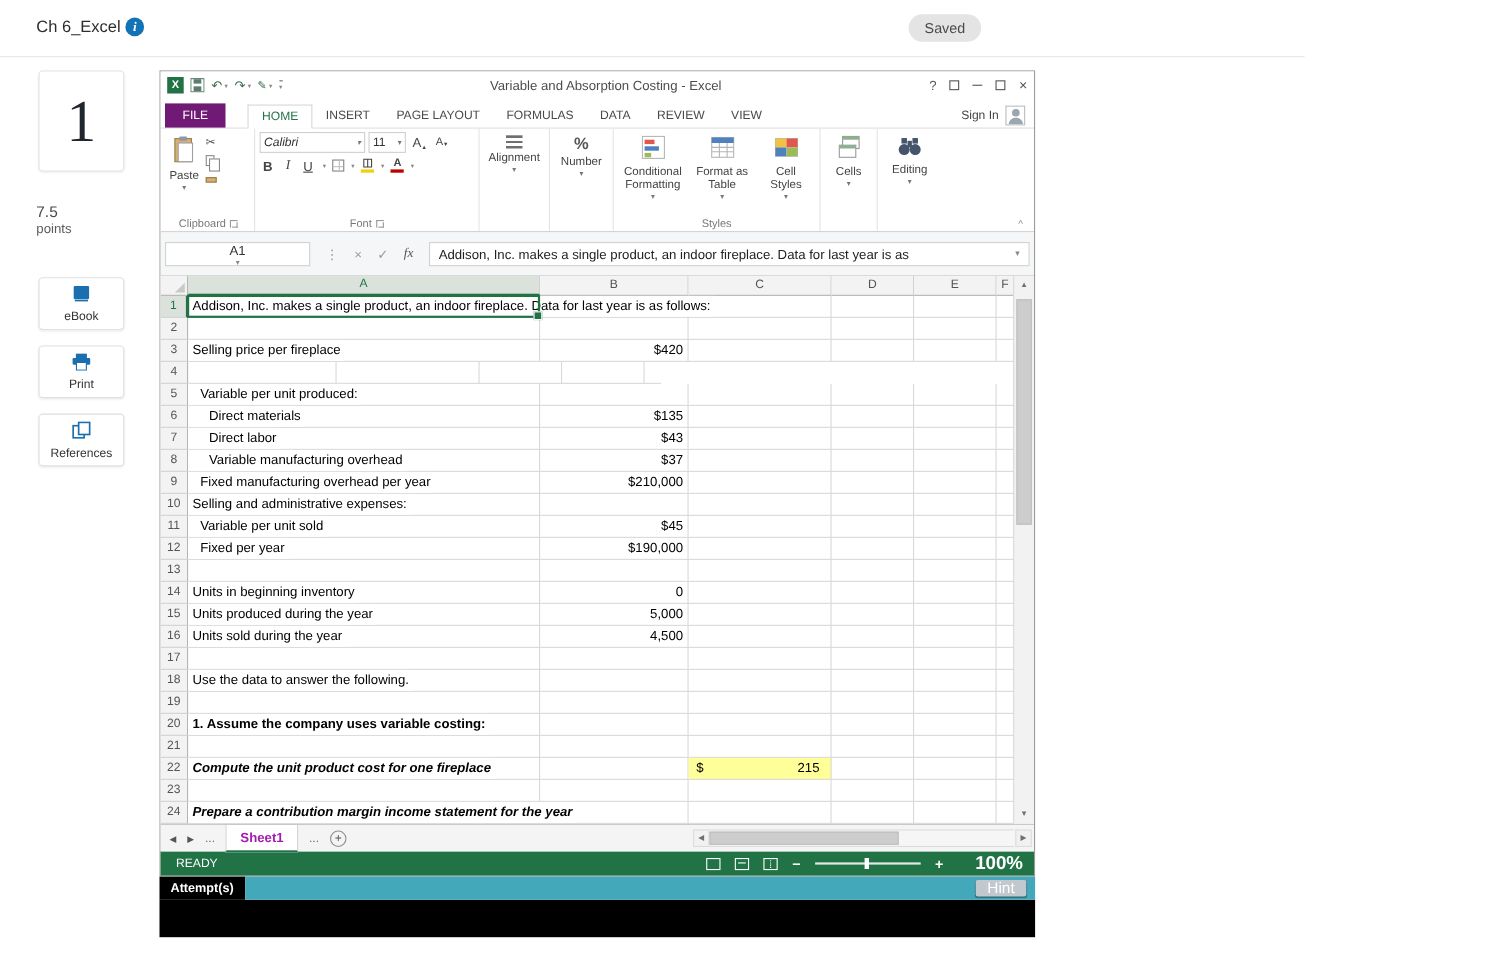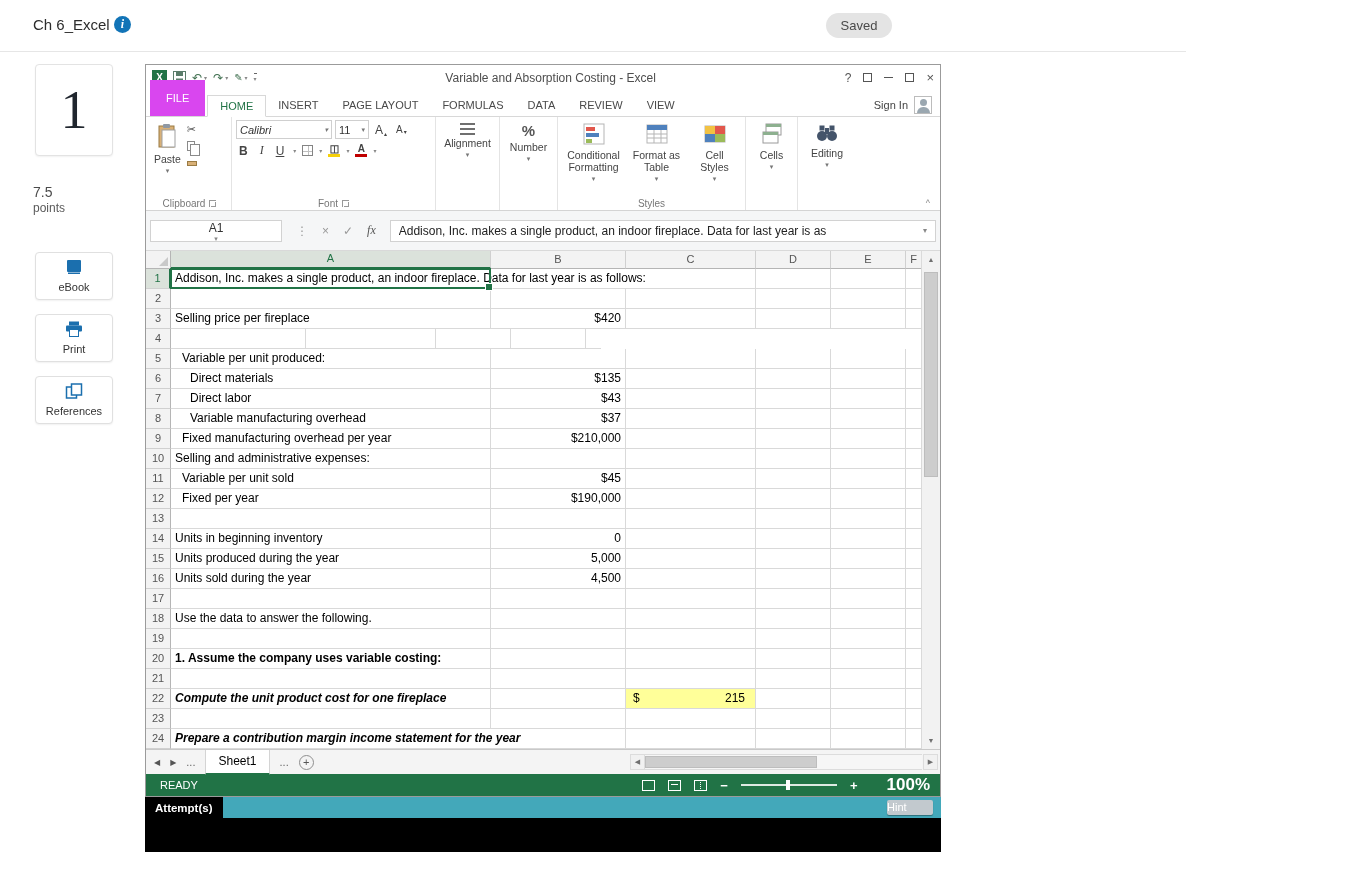--- a/index.html
+++ b/index.html
@@ -35,21 +35,21 @@
   .winctl { display:flex; align-items:center; gap:12px; color:#555; }
   .winctl .help { font-size:12px; }
   .box-ic { width:9px; height:9px; border:1px solid #555; display:inline-block; }
   .restore-ic { position:relative; width:9px; height:9px; border:1px solid #555; display:inline-block; background:#fff; }
   .restore-ic::before { content:''; position:absolute; left:2px; top:-3px; width:8px; height:8px; border:1px solid #555; z-index:-1; }
   .min-ic { width:9px; border-top:1px solid #555; display:inline-block; }
   .close-ic { font-size:13px; line-height:1; }
 
   
   .tabrow { height:27px; display:flex; align-items:flex-end; background:#fff; border-bottom:1px solid #d8d8d8; padding-left:4px; position:relative; }
-  .tab-file { height:36px; padding:0 16px; background:#d946ef; color:#fff; font-size:11px; display:flex; align-items:center; margin-right:2px; }
+  .tab-file { height:22px; padding:0 16px; background:#701a75; color:#fff; font-size:11px; display:flex; align-items:center; margin-right:20px; }
   .rtab { height:22px; padding:0 12px; font-size:11px; color:#494949; display:flex; align-items:center; }
   .rtab.active { background:#fff; border:1px solid #d8d8d8; border-bottom:1px solid #fff; margin-bottom:-1px; color:#217346; }
   .signin-wrap { position:absolute; right:8px; top:6px; display:flex; align-items:center; gap:6px; font-size:11px; color:#444; }
   .avatar { width:18px; height:18px; border:1px solid #bcbcbc; background:#fff; position:relative; overflow:hidden; }
   .avatar::before { content:''; position:absolute; top:2px; left:5px; width:7px; height:7px; border-radius:50%; background:#9aa7b0; }
   .avatar::after { content:''; position:absolute; bottom:0; left:2px; width:13px; height:6px; border-radius:6px 6px 0 0; background:#9aa7b0; }
 
   
   .ribbon { height:94px; background:#fff; border-bottom:1px solid #d4d4d4; display:flex; position:relative; padding-left:2px; }
   .rgroup { position:relative; border-right:1px solid #e4e4e4; padding:3px 4px 14px 4px; display:flex; flex-direction:column; }
@@ -112,21 +112,21 @@
   .cell-sel::before { content:''; position:absolute; right:-3px; bottom:-3px; width:6px; height:6px; background:#217346; border:1px solid #fff; z-index:7; }
   .c-highlight { background:#ffff99; display:flex; justify-content:space-between; align-items:center; padding:0 10px 0 7px; }
   .vscroll { position:absolute; right:0; top:0; bottom:0; width:19px; background:#f2f2f2; border-left:1px solid #dadada; }
   .vs-btn { height:17px; display:flex; align-items:center; justify-content:center; font-size:7px; color:#707070; cursor:pointer; }
   .vs-btn.down { position:absolute; bottom:0; left:0; right:0; }
   .vs-thumb { position:absolute; left:2px; right:2px; top:21px; height:205px; background:#cdcdcd; border:1px solid #bdbdbd; cursor:grab; }
 
   
   .sheetbar { height:25px; background:#f4f4f4; border-top:1px solid #c9c9c9; display:flex; align-items:center; padding-left:8px; gap:10px; position:relative; font-size:11px; color:#666; }
   .nav-ar { font-size:8px; color:#555; cursor:pointer; }
-  .sheet-tab { height:25px; padding:0 12px; background:#fff; color:#000000; font-weight:normal; font-size:12px; display:flex; align-items:center; border-left:1px solid #d4d4d4; border-right:1px solid #d4d4d4; border-bottom:2px solid #217346; cursor:pointer; }
+  .sheet-tab { height:25px; padding:0 12px; background:#fff; color:#a21caf; font-weight:bold; font-size:12px; display:flex; align-items:center; border-left:1px solid #d4d4d4; border-right:1px solid #d4d4d4; border-bottom:2px solid #217346; cursor:pointer; }
   .add-sheet { width:15px; height:15px; border:1px solid #8f8f8f; border-radius:50%; color:#555; font-size:11px; line-height:13px; text-align:center; cursor:pointer; }
   .hscroll { position:absolute; right:18px; top:4px; width:292px; height:16px; display:flex; align-items:stretch; }
   .hs-btn { width:15px; background:#f1f1f1; border:1px solid #dcdcdc; font-size:7px; color:#707070; display:flex; align-items:center; justify-content:center; cursor:pointer; }
   .hs-track { flex:1; background:#f6f6f6; border-top:1px solid #dcdcdc; border-bottom:1px solid #dcdcdc; position:relative; }
   .hs-thumb { position:absolute; left:0; top:1px; bottom:1px; width:62%; background:#cdcdcd; border:1px solid #bdbdbd; cursor:grab; }
   .hs-end { position:absolute; right:-18px; top:4px; width:15px; height:16px; background:#f1f1f1; border:1px solid #dcdcdc; font-size:7px; color:#707070; display:flex; align-items:center; justify-content:center; cursor:pointer; }
 
   
   .statusbar { height:22px; background:#217346; color:#fff; display:flex; align-items:center; padding:0 10px 0 14px; font-size:11px; }
   .sb-right { margin-left:auto; display:flex; align-items:center; gap:13px; }
@@ -136,21 +136,21 @@
   .zoom-minus,.zoom-plus { font-size:13px; font-weight:bold; cursor:pointer; }
   .zoom-track { width:96px; height:2px; background:rgba(255,255,255,.85); position:relative; cursor:pointer; }
   .zoom-track::before { content:''; position:absolute; left:48px; top:-3px; width:1px; height:8px; background:rgba(255,255,255,.85); }
   .zoom-thumb { position:absolute; left:45px; top:-4px; width:4px; height:10px; background:#fff; cursor:grab; }
   .zoom-pct { font-size:17px; font-weight:bold; margin-left:16px; }
 
   
   .attemptbar { width:796px; height:21px; display:flex; }
   .attempt-label { background:#000; color:#fff; font-size:11.5px; font-weight:bold; padding:0 10px; display:flex; align-items:center; }
   .attempt-rest { flex:1; background:#43a8ba; position:relative; }
-  .hint-btn { position:absolute; right:8px; top:3px; width:46px; height:15px; background:#c2c9ce; color:#fff; font-size:11px; line-height:15px; border-radius:2px; box-shadow:0 1px 1px rgba(0,0,0,.35); cursor:pointer; }
+  .hint-btn { position:absolute; right:8px; top:3px; width:46px; height:15px; background:#c2c9ce; color:#fff; font-size:14px; text-align:center; line-height:15px; border-radius:2px; box-shadow:0 1px 1px rgba(0,0,0,.35); cursor:pointer; }
   .blackpanel { width:796px; height:34px; background:#000; }
 </style>
 </head>
 <body>
 
 <div class="page">
 
   <div class="topbar">
     <span class="assignment-title">Ch 6_Excel</span>
     <span class="info-icon">i</span>

